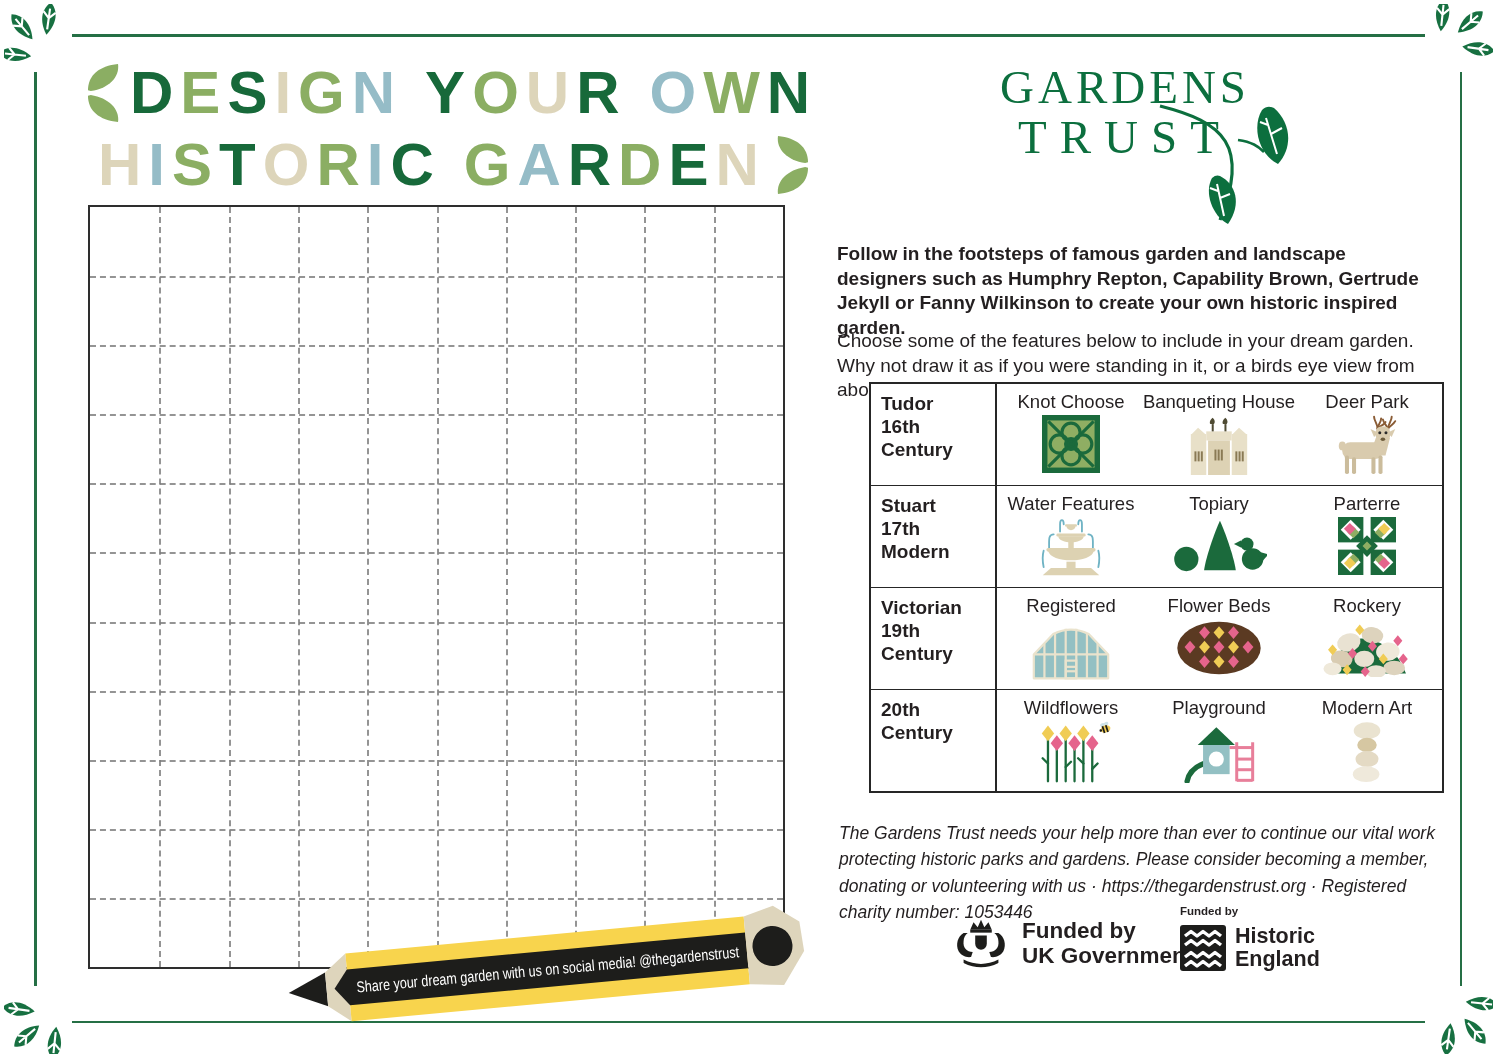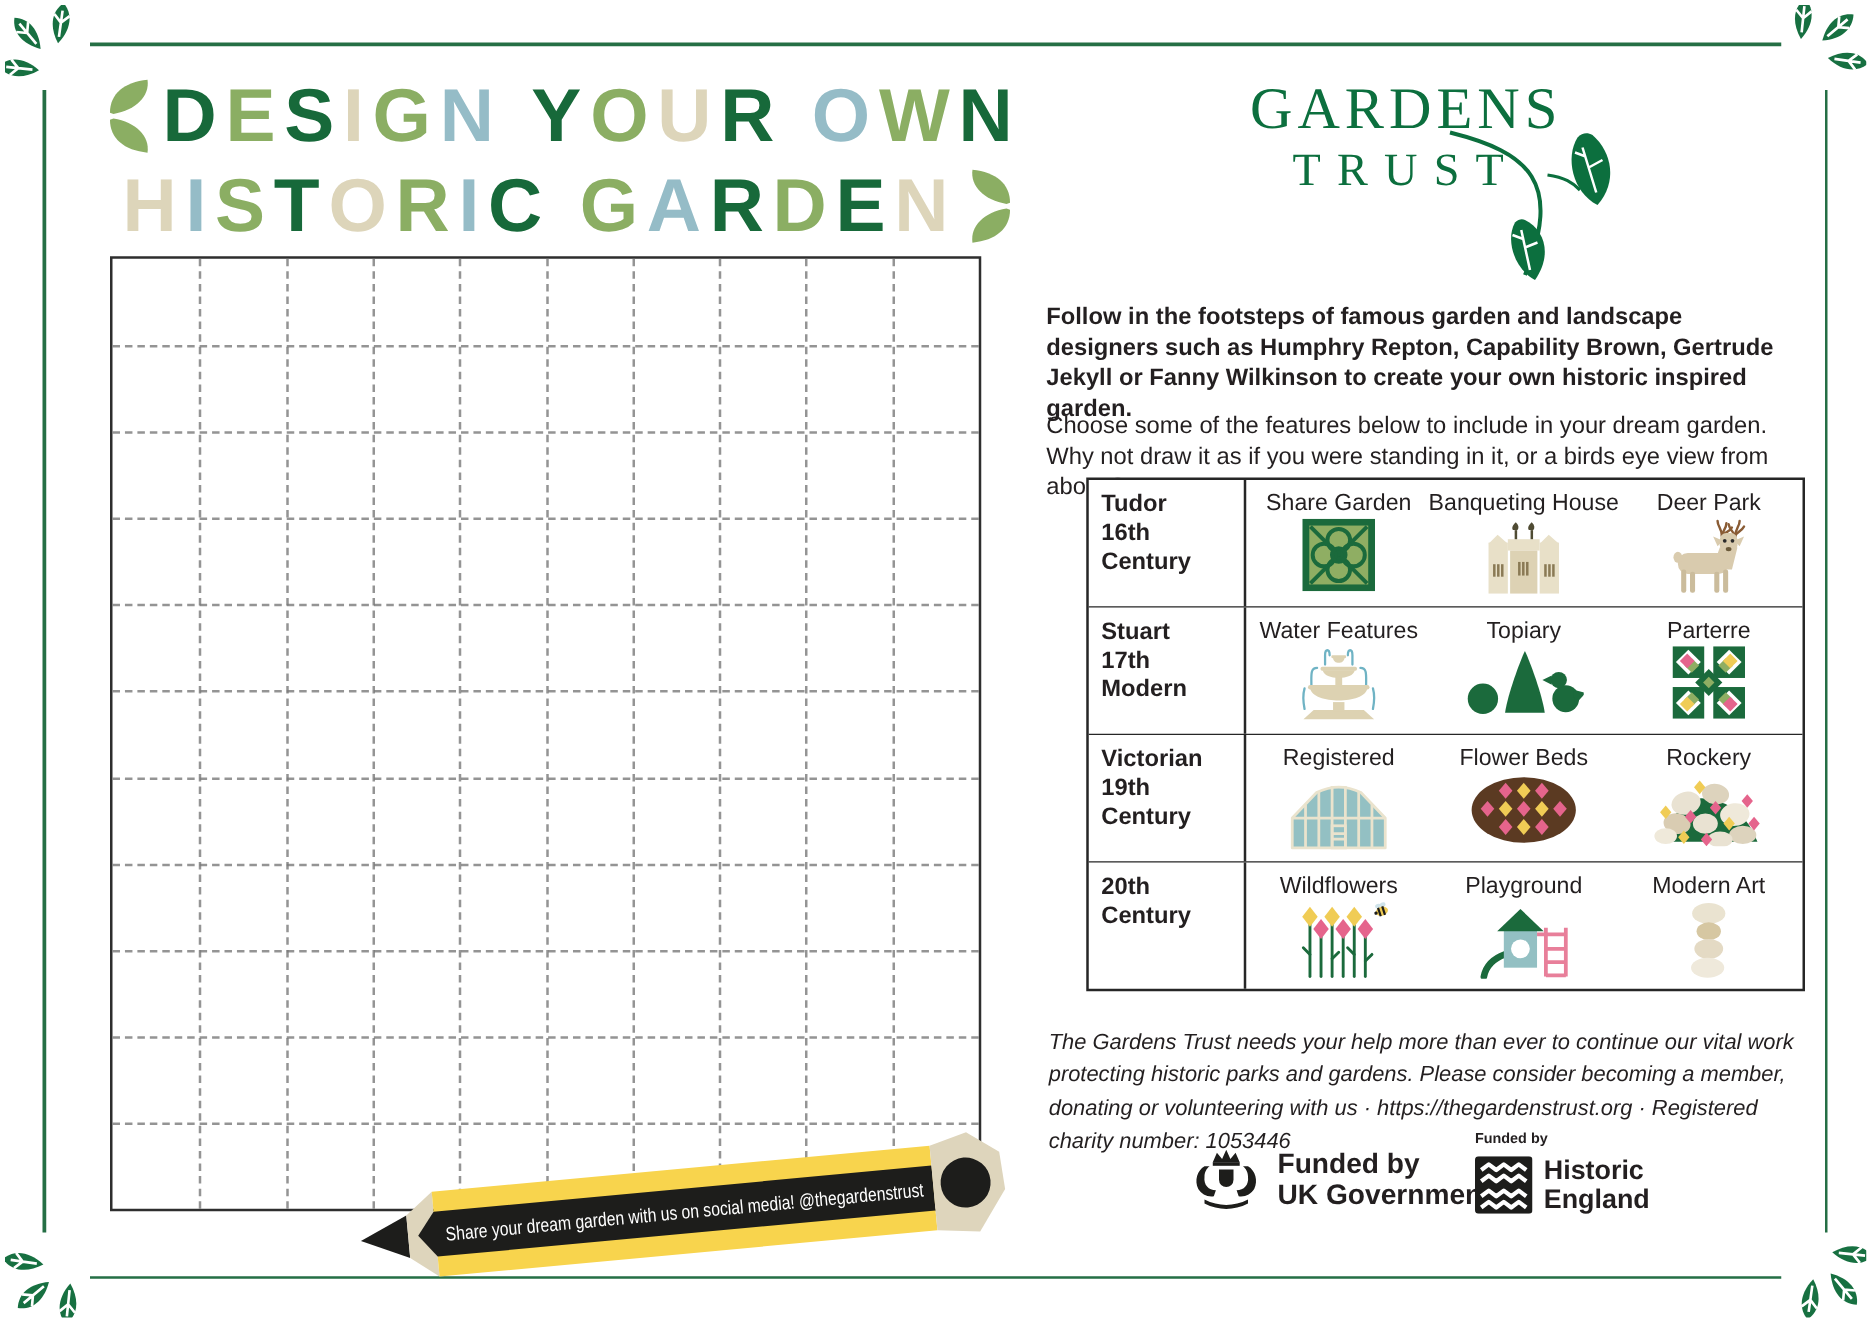--- a/index.html
+++ b/index.html
@@ -23,21 +23,21 @@
   
   .grid-area{position:absolute;left:88px;top:205px;width:693px;height:760px;
              border:2px solid #2e2e2e;background:#fff;}
   .gv{position:absolute;top:0;bottom:0;width:0;border-left:2px dashed #7a7a7a;opacity:.8;}
   .gh{position:absolute;left:0;right:0;height:0;border-top:2px dashed #7a7a7a;opacity:.8;}
   
   .gt-logo{position:absolute;left:975px;top:62px;width:300px;text-align:center;
            font-family:"Liberation Serif",serif;color:#0c6f3e;}
   .gt-the{font-size:27px;letter-spacing:10px;margin-bottom:4px;}
   .gt-gardens{font-size:47px;letter-spacing:4px;line-height:50px;}
-  .gt-trust{font-size:37px;letter-spacing:13px;line-height:50px;}
+  .gt-trust{font-size:47px;letter-spacing:13px;line-height:50px;}
   .gt-vine{position:absolute;left:1158px;top:88px;}
   
   .intro-bold{position:absolute;left:837px;top:242px;width:585px;font-size:19px;
               font-weight:bold;line-height:1.3;}
   .intro-reg{position:absolute;left:837px;top:329px;width:585px;font-size:19px;line-height:1.3;}
   .footer-note{position:absolute;left:839px;top:820px;width:600px;font-size:17.5px;
                font-style:italic;line-height:1.5;}
   
   .tbl{position:absolute;left:837px;top:382px;width:571px;border:2.5px solid #262626;background:#fff;margin-left:32px;}
   .trow{display:flex;height:101px;border-top:1.5px solid #262626;}
@@ -225,21 +225,21 @@
   <div class="intro-reg">Choose some of the features below to include in your dream garden. Why not draw it as if you were standing in it, or a birds eye view from above?</div>
 
   <div class="tbl">
 
     <div class="trow">
       <div class="tlabel">
         <div>Tudor</div>
         <div>16th Century</div>
       </div>
       <div class="tfeat">
-        <div class="feat-label">Share Garden</div>
+        <div class="feat-label">Knot Choose</div>
         <svg class="feat-icon" width="60" height="58" viewBox="0 0 64 64">
           <rect x="3" y="3" width="58" height="58" fill="#8fae63" stroke="#1b6a3c" stroke-width="6"></rect>
           <g stroke="#1b6a3c" stroke-width="3.5" fill="none">
             <line x1="7" y1="7" x2="57" y2="57"></line>
               <line x1="57" y1="7" x2="7" y2="57"></line>
             <circle cx="32" cy="19" r="10"></circle>
               <circle cx="32" cy="45" r="10"></circle>
             <circle cx="19" cy="32" r="10"></circle>
               <circle cx="45" cy="32" r="10"></circle>
             <circle cx="32" cy="32" r="6"></circle>

